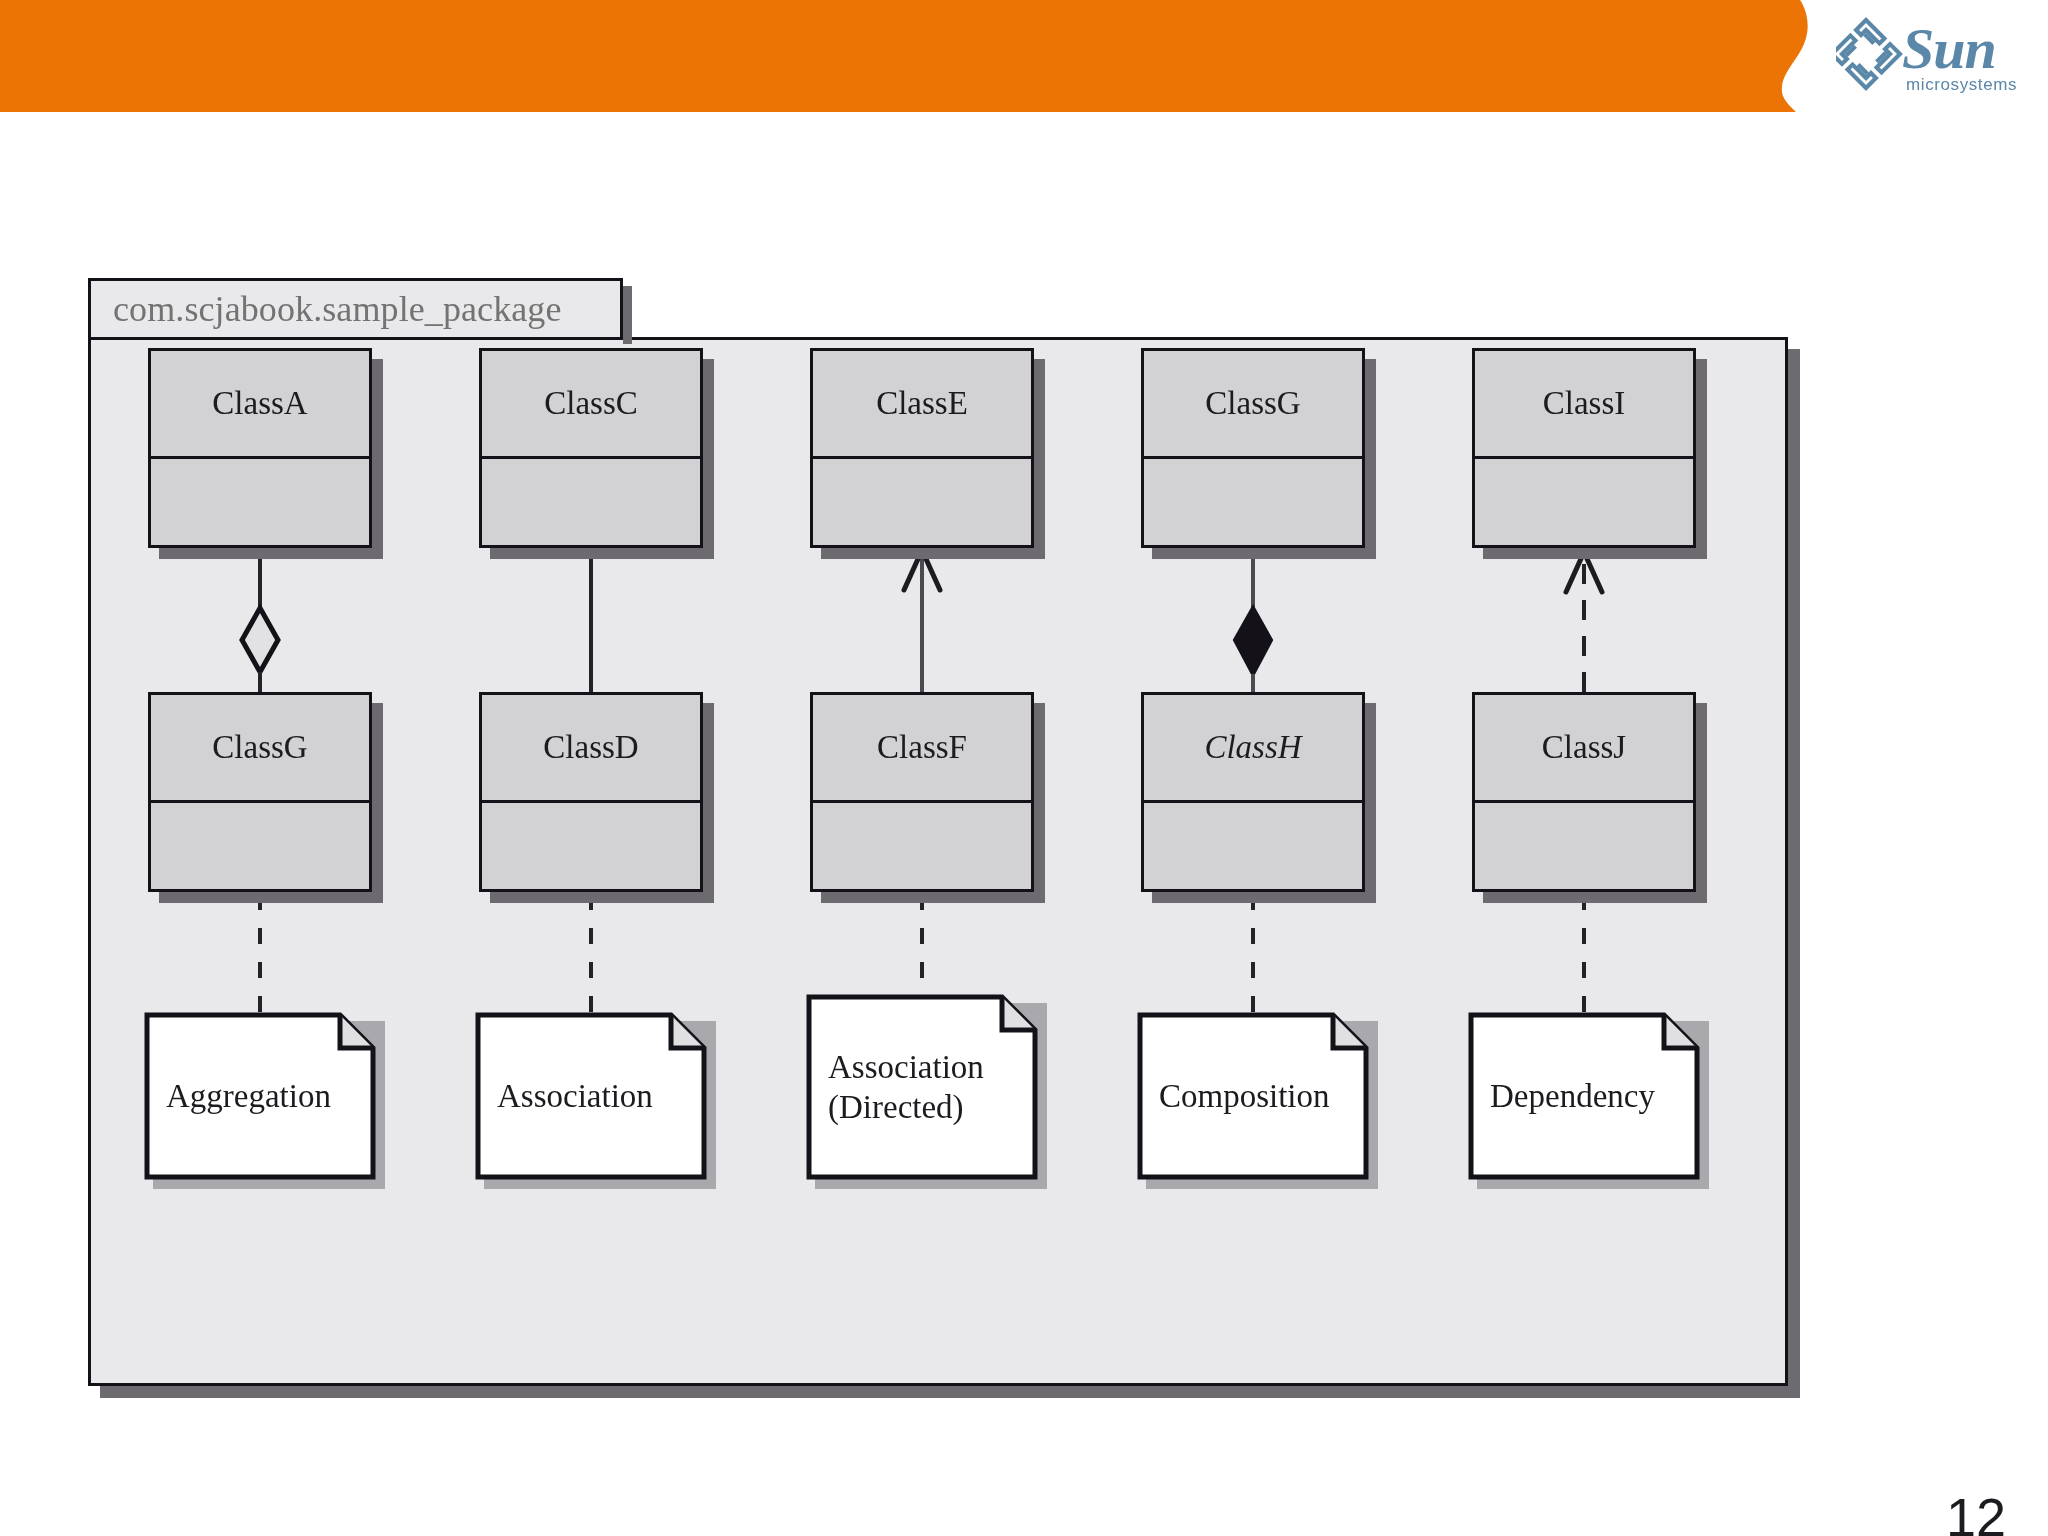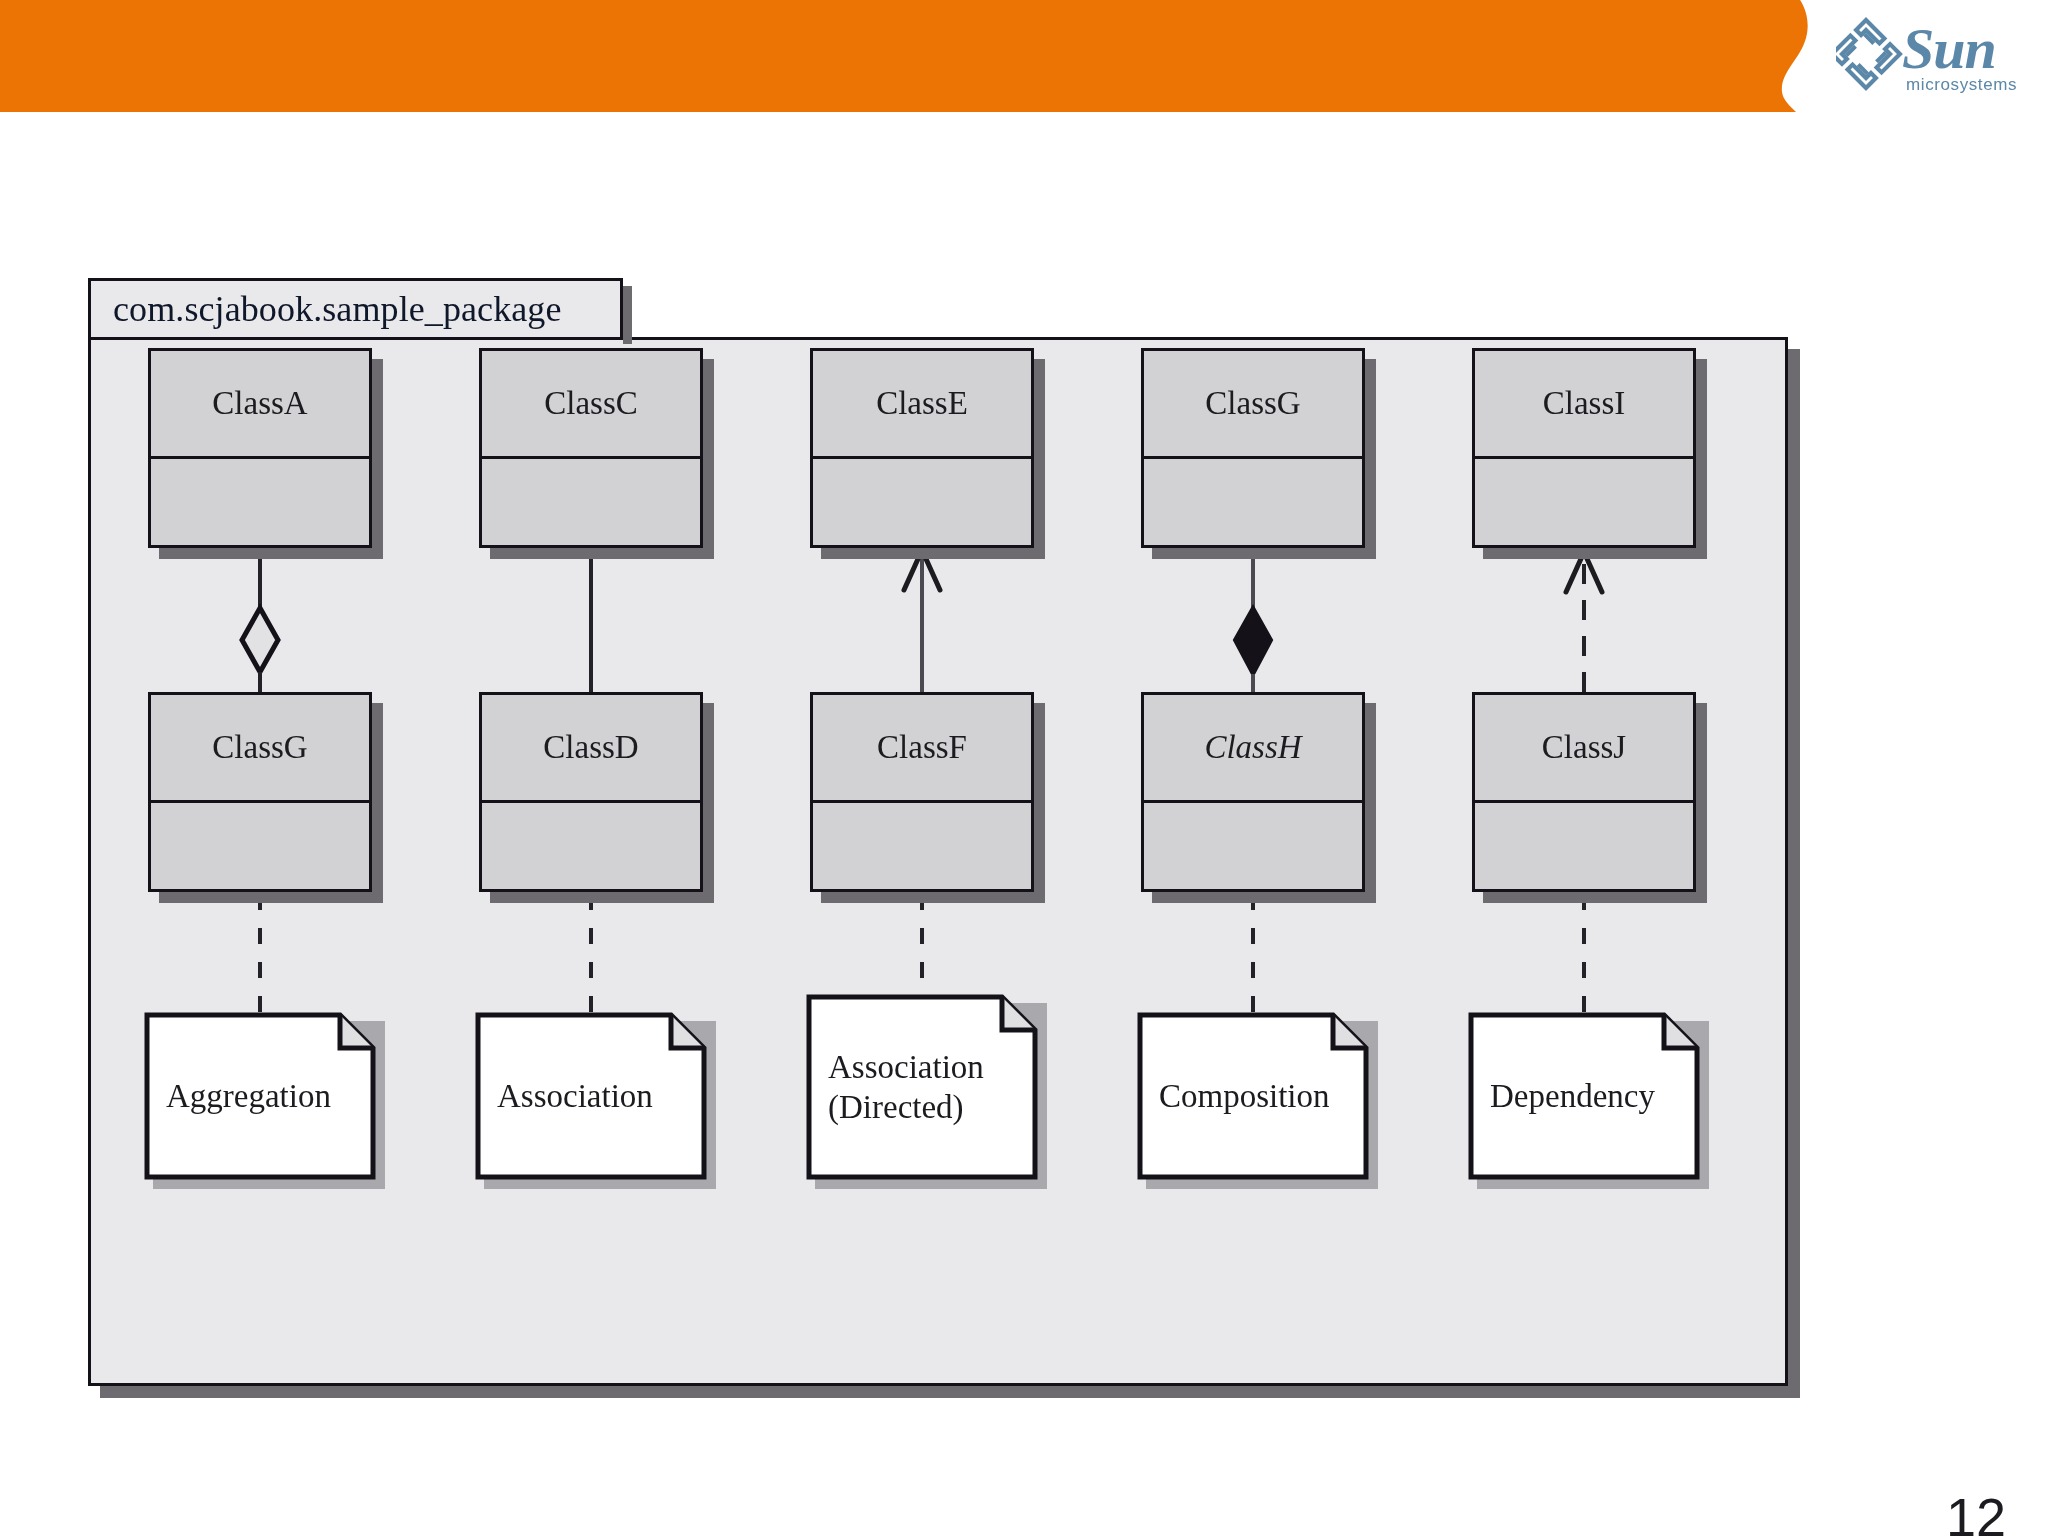--- a/index.html
+++ b/index.html
@@ -43,21 +43,21 @@
     background: #e9e8ea;
     border: 3px solid #141218;
     box-sizing: border-box;
     z-index: 3;
   }
   #package-tab-label {
     position: absolute;
     left: 22px; top: 50%;
     transform: translateY(-50%);
     font-size: 36px;
-    color: #0f172a;
+    color: #737373;
     white-space: nowrap;
     letter-spacing: 0.1px;
   }
   #package-tab-shadow {
     position: absolute;
     left: 535px; top: 8px;
     width: 9px; height: 58px;
     background: #6d6b70;
     z-index: 2;
   }

